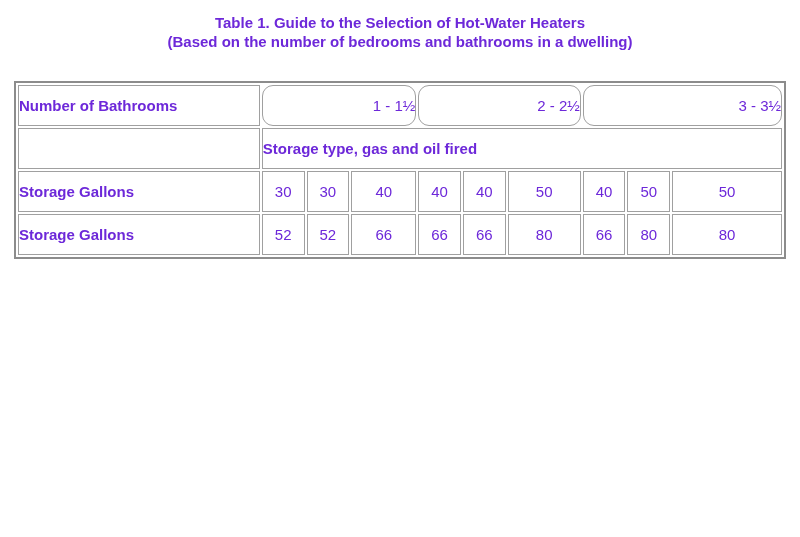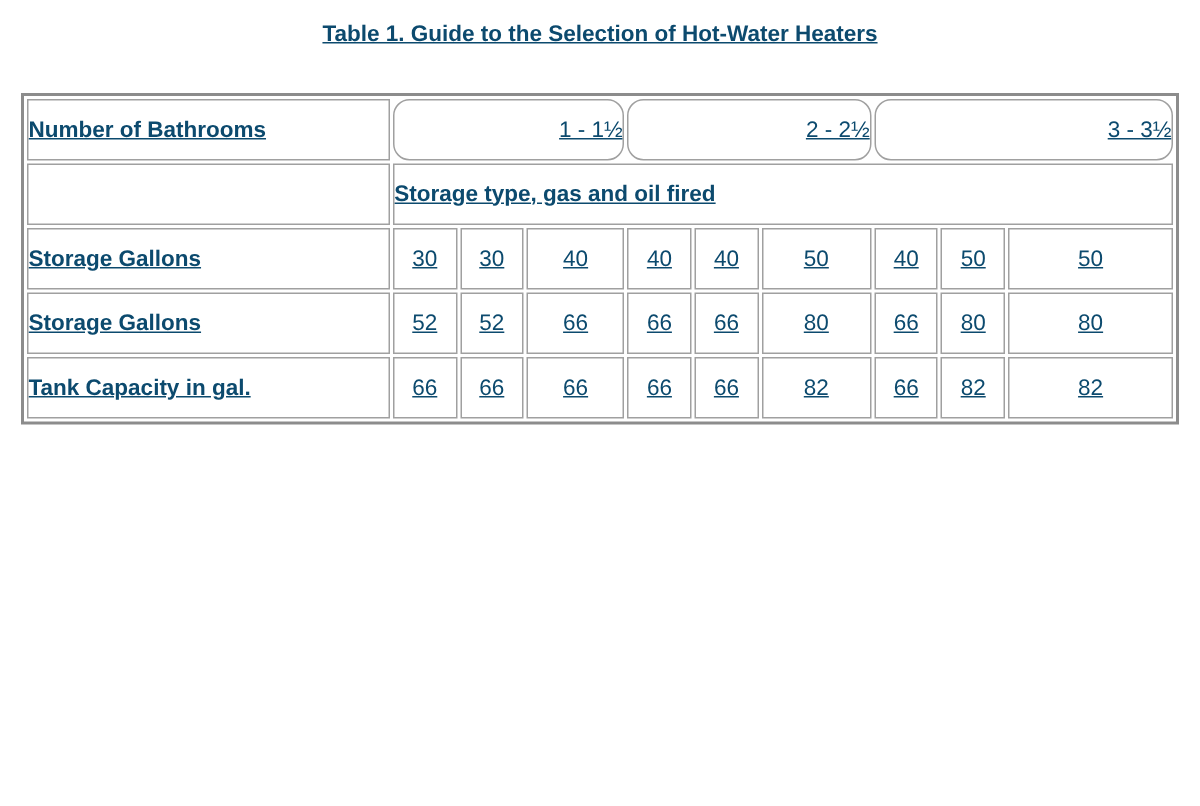--- a/index.html
+++ b/index.html
@@ -6,23 +6,22 @@
     margin: 0;
     padding: 0;
     background: #ffffff;
   }
   .page {
     position: relative;
     width: 800px;
     height: 537px;
     background: #ffffff;
     font-family: "Liberation Sans", sans-serif;
-    color: #0c4a6e;
+    color: #6d28d9;
     overflow: hidden;
-    text-decoration: underline;
   }
   .title-block {
     padding-top: 13px;
     text-align: center;
     font-size: 15px;
     font-weight: bold;
     line-height: 19px;
   }
   table.heater-table {
     margin: 30px 0 0 14px;
@@ -56,20 +55,21 @@
     line-height: 20px;
   }
 </style>
 </head>
 <body>
 
 <div class="page">
 
   <div class="title-block">
     <div>Table 1. Guide to the Selection of Hot-Water Heaters</div>
+    <div>(Based on the number of bedrooms and bathrooms in a dwelling)</div>
   </div>
 
   <table class="heater-table">
     <colgroup>
       <col style="width:238px">
       <col style="width:42px">
         <col style="width:42px">
         <col style="width:64px">
       <col style="width:42px">
         <col style="width:42px">
@@ -115,28 +115,16 @@
       <td class="num">66</td>
       <td class="num">66</td>
       <td class="num">80</td>
       <td class="num">66</td>
       <td class="num">80</td>
       <td class="num">80</td>
     </tr>
 
 
 
-    <tr class="r">
-      <td class="lbl">Tank Capacity in gal.</td>
-      <td class="num">66</td>
-      <td class="num">66</td>
-      <td class="num">66</td>
-      <td class="num">66</td>
-      <td class="num">66</td>
-      <td class="num">82</td>
-      <td class="num">66</td>
-      <td class="num">82</td>
-      <td class="num">82</td>
-    </tr>
 
   </tbody>
     </table>
 </div>
 
 </body></html>

